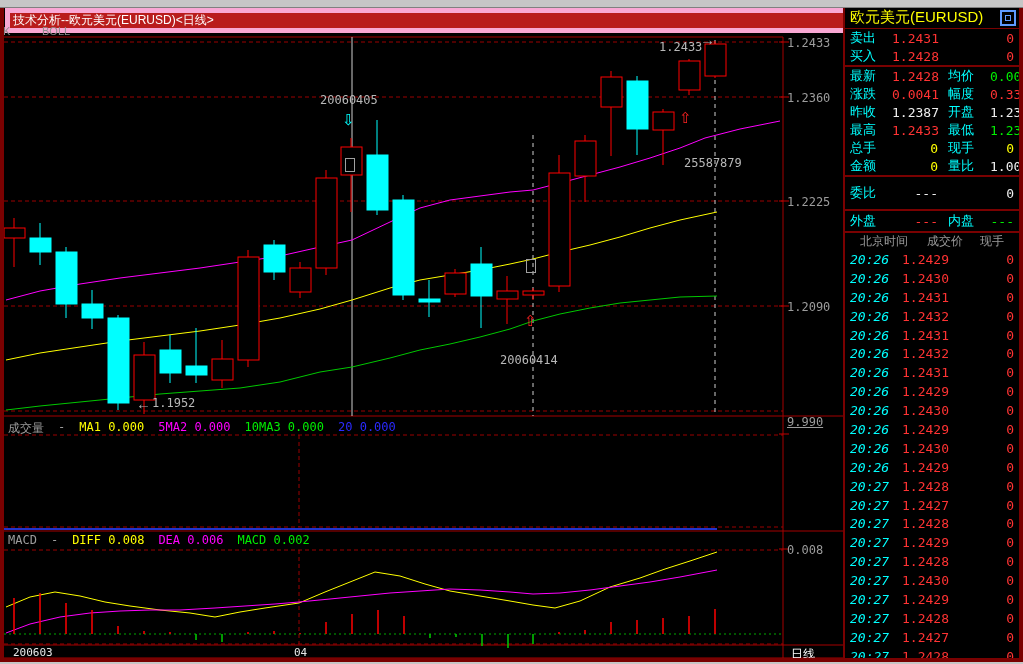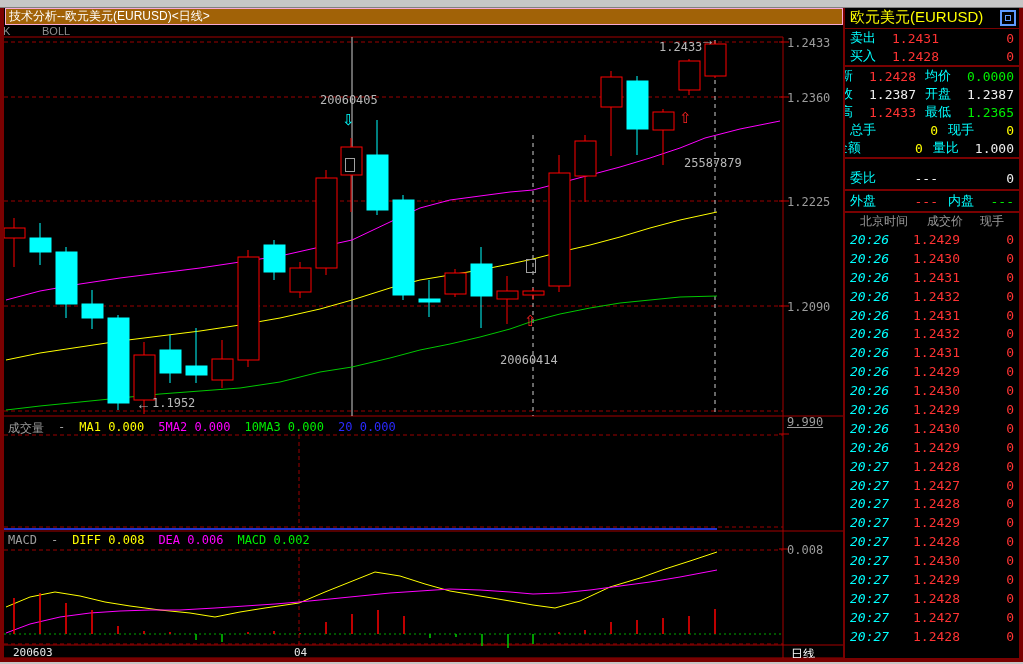--- a/index.html
+++ b/index.html
@@ -7,57 +7,57 @@
        font-family:"Liberation Sans",sans-serif;}
   
   .top-strip{position:absolute;left:0;top:0;width:1023px;height:7px;background:#c6c6c6;
              border-bottom:1px solid #808080;z-index:9;}
   .bottom-strip{position:absolute;left:0;top:658px;width:1023px;height:6px;background:#7a0101;
              border-bottom:2px solid #c6c6c6;box-sizing:border-box;z-index:9;}
   .edge-left{position:absolute;left:0;top:7px;width:4px;height:651px;background:#7a0101;z-index:8;}
   .edge-right{position:absolute;left:1019px;top:7px;width:4px;height:651px;background:#7a0101;z-index:8;}
   
   #chart-svg{position:absolute;left:0;top:0;z-index:1;pointer-events:none;}
-  .title-bar{position:absolute;left:5px;top:8px;width:833px;height:15px;background:#a16207;
-             border:1px solid #f9a8d4;color:#fff;font-size:12px;line-height:15px;
+  .title-bar{position:absolute;left:5px;top:8px;width:833px;height:15px;background:#b91c1c;
+             border:5px solid #f9a8d4;color:#fff;font-size:12px;line-height:15px;
              padding-left:3px;z-index:2;}
   .ind-label{position:absolute;top:25px;color:#8f8f8f;font-size:11px;z-index:2;}
   .axis-label{position:absolute;color:#9c9c9c;font-size:12px;z-index:2;font-family:"DejaVu Sans Mono",monospace;}
   .xaxis-label{position:absolute;top:646px;color:#e8e8e8;font-size:11px;z-index:2;font-family:"DejaVu Sans Mono",monospace;}
   .period-label{position:absolute;top:646px;color:#fff;font-size:12px;z-index:2;}
   .anno{position:absolute;color:#b8b8b8;font-size:12px;z-index:6;font-family:"DejaVu Sans Mono",monospace;}
   .marker-arrow{position:absolute;z-index:6;font-size:15px;line-height:1;}
   .box-marker{position:absolute;width:8px;height:12px;border:1px solid #a0a0a0;z-index:6;}
   .panel-header{position:absolute;left:8px;display:flex;gap:14px;font-size:12px;z-index:2;
                 font-family:"DejaVu Sans Mono",monospace;white-space:nowrap;}
   .c-gray{color:#9c9c9c}.c-yellow{color:#ffff00}.c-magenta{color:#ff00ff}.c-green{color:#00ee00}
   .c-blue{color:#2a2aff}.c-red{color:#ff3333}.c-white{color:#eeeeee}
   
   .right-panel{position:absolute;left:843px;top:7px;width:176px;height:651px;background:#000;
                border-left:2px solid #7a0101;box-sizing:border-box;z-index:3;overflow:hidden;}
   .q-title{height:21px;display:flex;align-items:center;padding:0 3px 0 5px;
            border-bottom:1px solid #7a0101;color:#ffff00;font-size:15px;white-space:nowrap;}
   .restore-icon{margin-left:auto;width:12px;height:12px;border:2px solid #5e9bff;
                 display:flex;align-items:center;justify-content:center;cursor:pointer;flex:none;}
   .restore-inner{width:4px;height:4px;border:1px solid #5e9bff;}
-  .q-row{display:flex;align-items:center;height:18px;padding:0 5px;font-size:13px;white-space:nowrap;justify-content:flex-end;}
+  .q-row{display:flex;align-items:center;height:18px;padding:0 5px;font-size:13px;white-space:nowrap;}
   .q-label{width:42px;color:#00ffff;flex:none;}
   .q-val{font-family:"DejaVu Sans Mono",monospace;font-size:13px;}
   .q-val1{width:46px;text-align:right;flex:none;}
   .q-label2{width:42px;color:#00ffff;flex:none;margin-left:10px;}
   .q-val2{margin-left:auto;text-align:right;}
   .q-div{border-top:2px solid #7a0101;height:0;}
   .tick-header{display:flex;align-items:center;height:17px;padding:0 15px;color:#9a9a9a;font-size:12px;}
   .th-price{position:absolute;left:82px;}
   .th-qty{margin-left:auto;}
   .tick-rows{position:relative;}
   .tick-row{display:flex;align-items:center;height:18.9px;padding:0 5px;
             font-family:"DejaVu Sans Mono",monospace;font-size:13px;}
   .tk-time{width:52px;color:#00ffff;flex:none;font-style:italic;}
-  .tk-price{width:58px;text-align:right;color:#ff3333;flex:none;}
+  .tk-price{width:58px;text-align:left;color:#ff3333;flex:none;}
   .tk-qty{margin-left:auto;color:#ff3333;}
 </style>
 </head>
 <body>
 
 <div id="app">
   <svg id="chart-svg" width="1023" height="664">
       <line x1="4" y1="42" x2="783" y2="42" stroke="#9b0000" stroke-width="1" stroke-dasharray="4 3"></line>
       <line x1="4" y1="97" x2="783" y2="97" stroke="#9b0000" stroke-width="1" stroke-dasharray="4 3"></line>
       <line x1="4" y1="201" x2="783" y2="201" stroke="#9b0000" stroke-width="1" stroke-dasharray="4 3"></line>
@@ -253,20 +253,26 @@
     <div class="q-div"></div>
 
     <div id="stats-rows">
         <div class="q-row">
           <span class="q-label">最新</span>
           <span class="q-val c-red q-val1">1.2428</span>
           <span class="q-label2">均价</span>
           <span class="q-val c-green q-val2">0.0000</span>
         </div>
         <div class="q-row">
+          <span class="q-label">涨跌</span>
+          <span class="q-val c-red q-val1">0.0041</span>
+          <span class="q-label2">幅度</span>
+          <span class="q-val c-red q-val2">0.33</span>
+        </div>
+        <div class="q-row">
           <span class="q-label">昨收</span>
           <span class="q-val c-white q-val1">1.2387</span>
           <span class="q-label2">开盘</span>
           <span class="q-val c-white q-val2">1.2387</span>
         </div>
         <div class="q-row">
           <span class="q-label">最高</span>
           <span class="q-val c-red q-val1">1.2433</span>
           <span class="q-label2">最低</span>
           <span class="q-val c-green q-val2">1.2365</span>
@@ -279,21 +285,21 @@
         </div>
         <div class="q-row">
           <span class="q-label">金额</span>
           <span class="q-val c-yellow q-val1">0</span>
           <span class="q-label2">量比</span>
           <span class="q-val c-white q-val2">1.000</span>
         </div>
       </div>
     <div class="q-div"></div>
 
-    <div class="q-row" style="height:22px;margin-top:8px;">
+    <div class="q-row" style="height:32px;">
       <span class="q-label">委比</span>
       <span class="q-val q-val1 c-white">---</span>
       <span class="q-val q-val2 c-white">0</span>
     </div>
     <div class="q-div"></div>
 
     <div class="q-row" style="height:20px;">
       <span class="q-label">外盘</span>
       <span class="q-val q-val1 c-red">---</span>
       <span class="q-label2">内盘</span>

